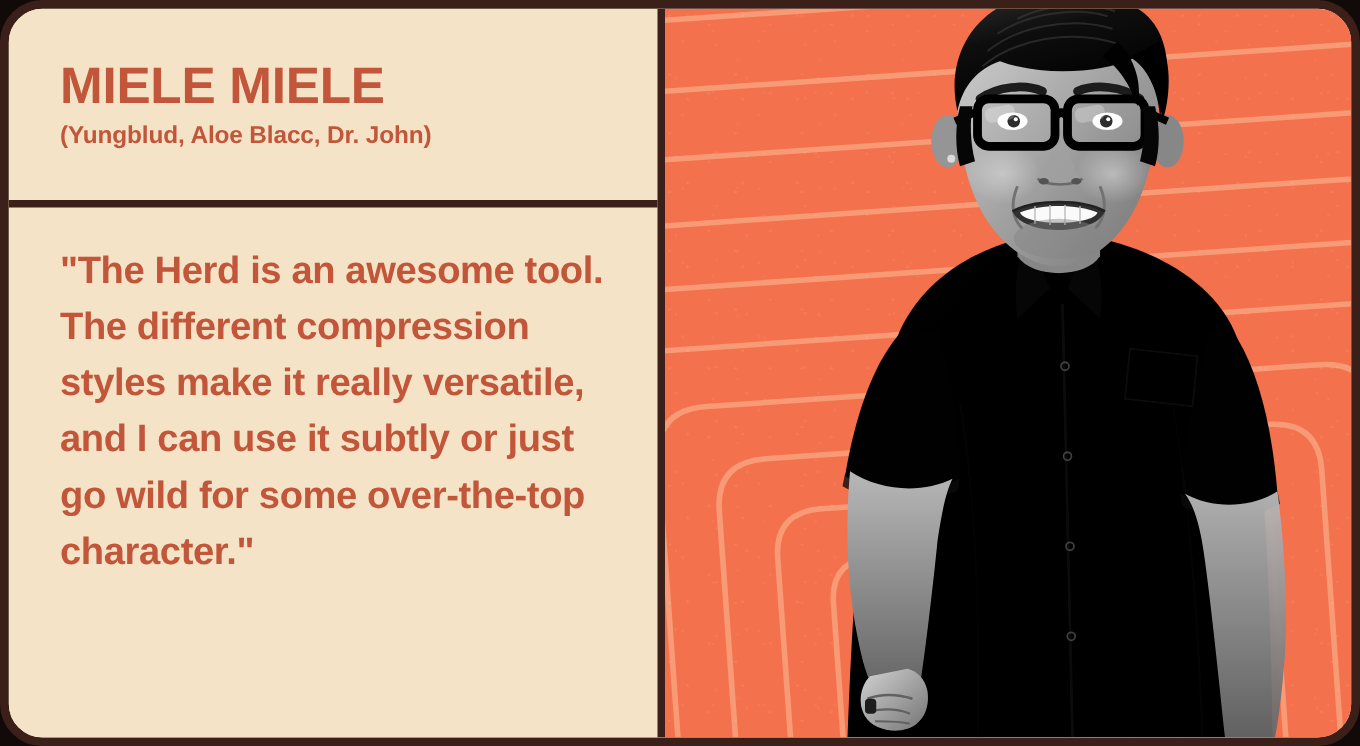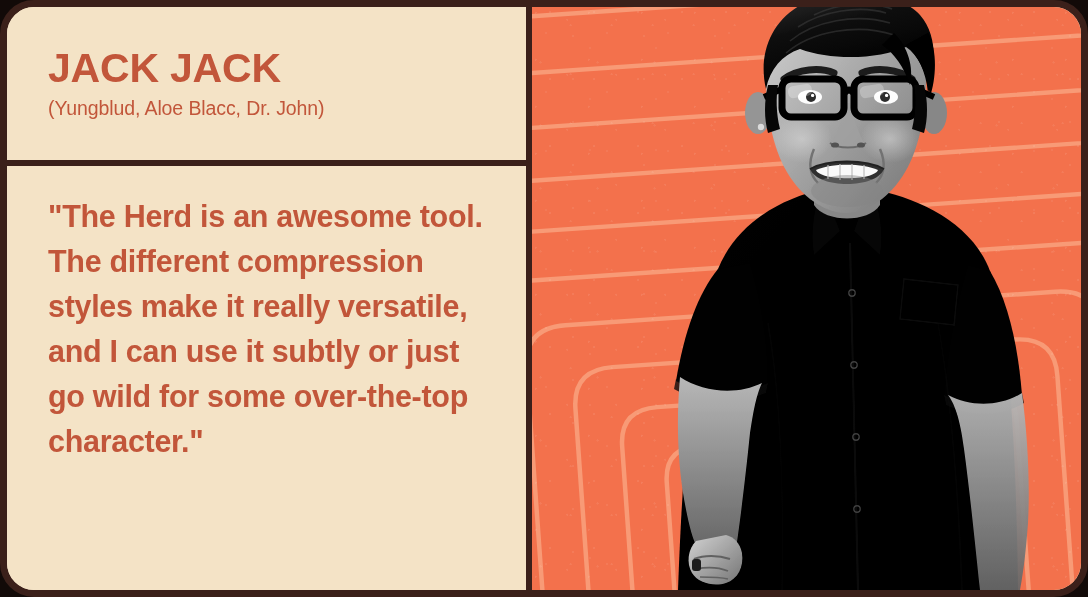--- a/index.html
+++ b/index.html
@@ -55,21 +55,21 @@
     font-weight: 700;
     letter-spacing: -0.2px;
     color: #C2563A;
     line-height: 1.08;
     margin-bottom: 7px;
   }
 
   .artist-credits {
     font-family: "Liberation Sans", sans-serif;
     font-size: 19.5px;
-    font-weight: 400;
+    font-weight: 700;
     color: #C2563A;
     line-height: 1.2;
     letter-spacing: -0.1px;
   }
 
   .quote-block {
     position: relative;
     flex: 1 1 auto;
     padding: 28px 34px 20px 41px;
     display: flex;
@@ -134,21 +134,21 @@
   .portrait-svg { width: 100%; height: 100%; display: block; }
 </style>
 </head>
 <body>
 
 <div class="card">
 
   <div class="left-col">
 
     <div class="header-block">
-      <div class="artist-name">JACK JACK</div>
+      <div class="artist-name">MIELE MIELE</div>
       <div class="artist-credits">(Yungblud, Aloe Blacc, Dr. John)</div>
     </div>
 
     <div class="quote-block">
       <div class="quote-text">"The Herd is an awesome tool. The different compression styles make it really versatile, and I can use it subtly or just go wild for some over-the-top character."</div>
     </div>
 
   </div>
 
   <div class="right-col">

